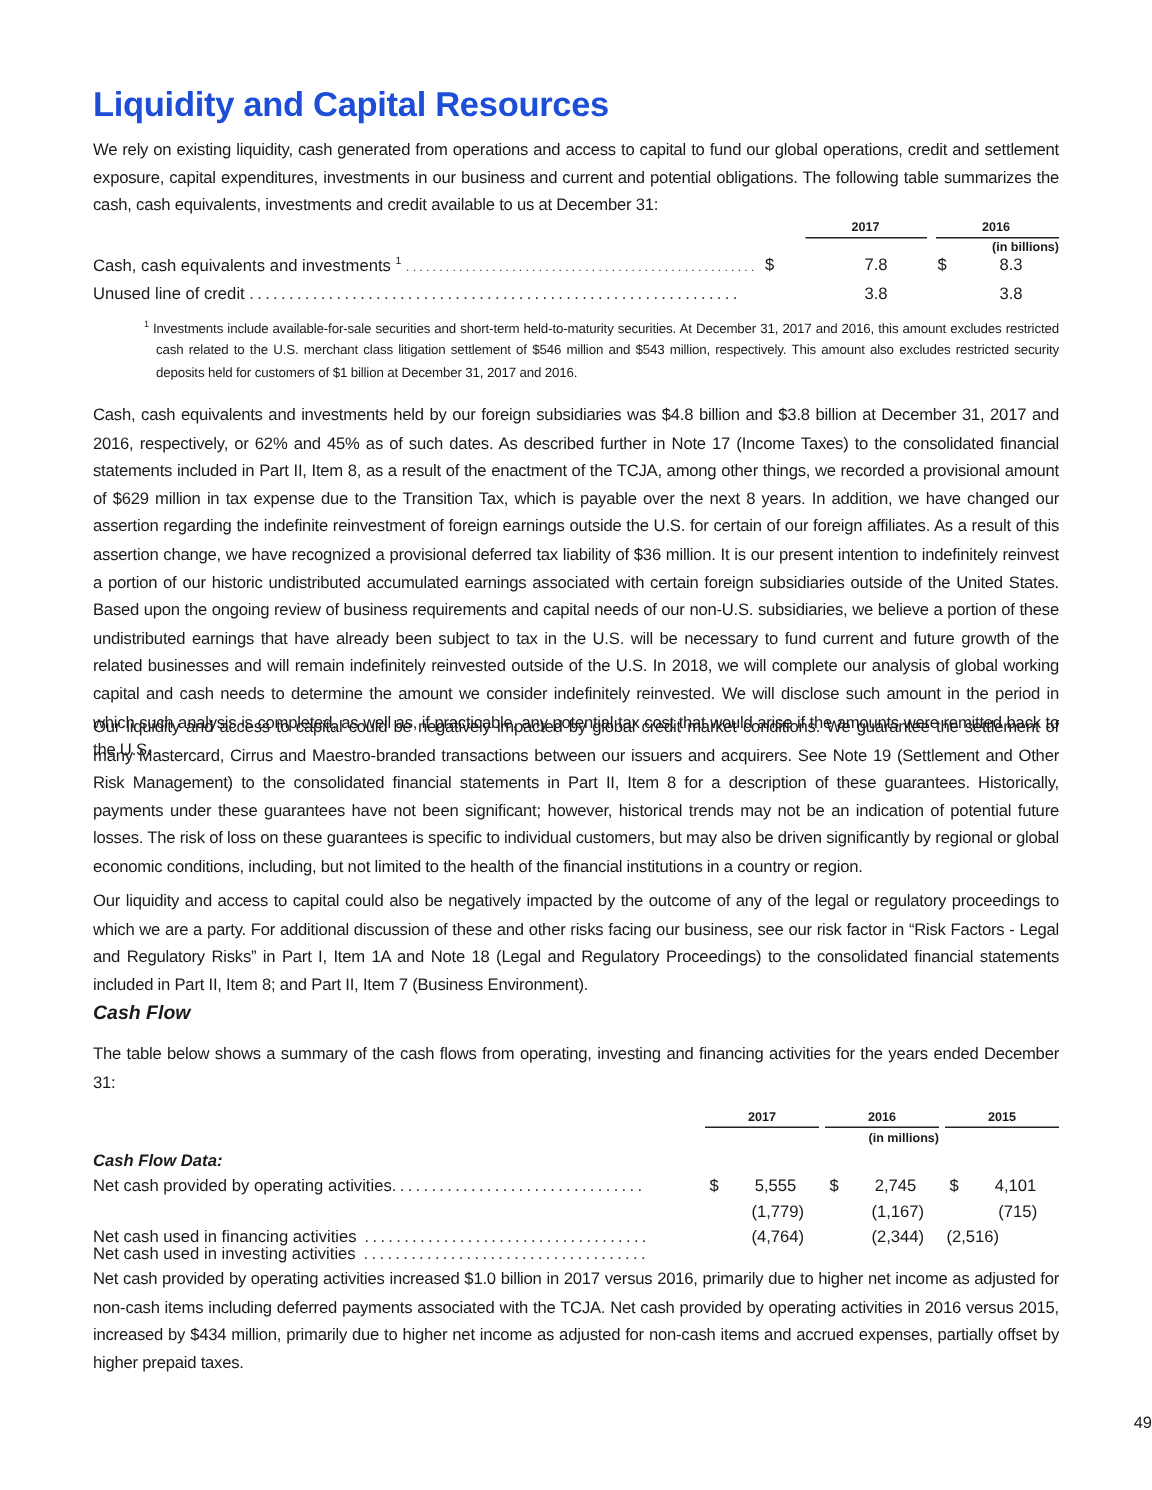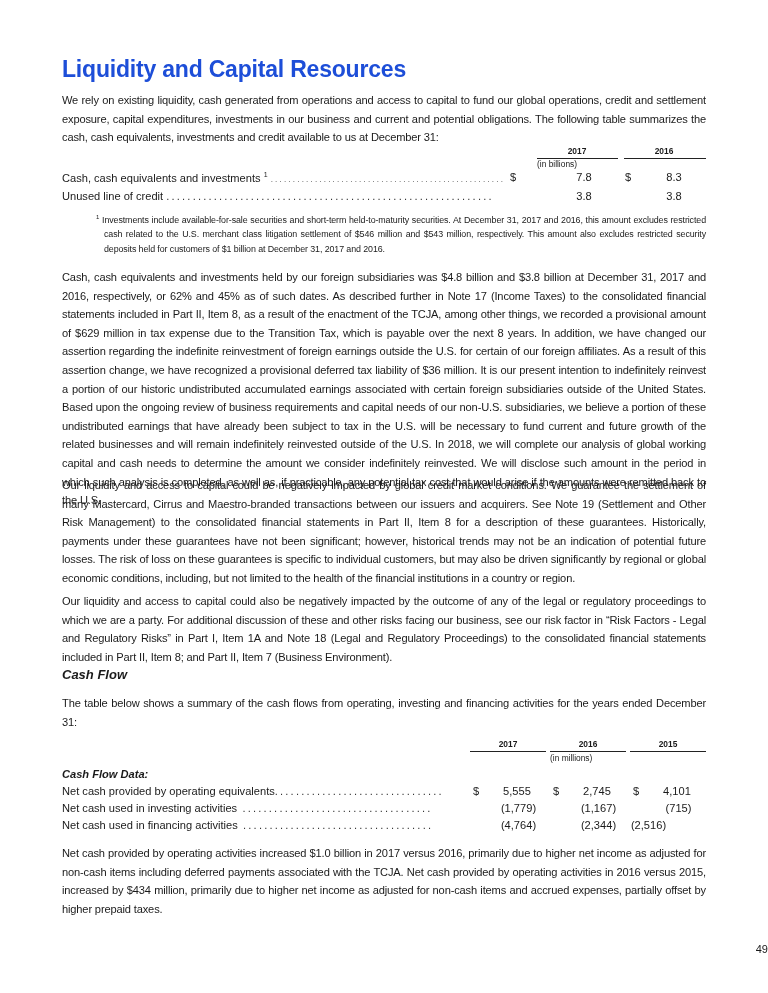--- a/index.html
+++ b/index.html
@@ -8,21 +8,21 @@
   h1 { position: absolute; left: 62px; top: 56px; margin: 0; font-size: 23px; font-weight: bold;
        letter-spacing: -0.2px; color: #1d4ed8; }
   .para { position: absolute; left: 62px; width: 644px; margin: 0; font-size: 11.1px; line-height: 18.6px;
           text-align: justify; letter-spacing: -0.15px; }
   .foot { position: absolute; left: 96px; width: 610px; margin: 0; font-size: 8.9px; line-height: 14.4px;
           text-align: justify; letter-spacing: -0.1px; text-indent: -8px; padding-left: 8px; box-sizing: border-box;}
   .foot sup { font-size: 6px; vertical-align: 4px; }
   .subhead { position: absolute; left: 62px; margin: 0; font-size: 13px; font-weight: bold; font-style: italic; }
   .hdr { position: absolute; font-size: 8.4px; font-weight: bold; text-align: center; }
   .rule { position: absolute; height: 1.4px; background: #222; }
-  .unit { position: absolute; font-size: 8.4px; font-weight: normal; text-align: left; }
+  .unit { position: absolute; font-size: 8.4px; font-weight: bold; text-align: right; }
   .rowlabel { position: absolute; left: 62px; font-size: 11.1px; white-space: nowrap; overflow: hidden; }
   .rowlabel .lead { letter-spacing: 2.2px; color: #333; }
   .cur { position: absolute; font-size: 11.1px; }
   .num { position: absolute; font-size: 11.1px; text-align: center; }
   .bold { font-weight: bold; font-style: italic; }
   .pnum { position: absolute; left: 0; width: 768px; top: 943px; text-align: right; font-size: 11px; }
 </style>
 </head>
 <body>
 
@@ -75,32 +75,32 @@
   <div class="hdr" style="left:630px; top:739px; width:76px">2015</div>
   <div class="rule" style="left:470px; top:751px; width:76px"></div>
   <div class="rule" style="left:550px; top:751px; width:76px"></div>
   <div class="rule" style="left:630px; top:751px; width:76px"></div>
   <div class="unit" style="left:550px; top:753px; width:76px">(in millions)</div>
 
   <div class="rowlabel bold" style="top:768px">Cash Flow Data:</div>
 
   <div>
     <div class="rowlabel" style="top:785px; width:400px">
-      <span>Net cash provided by operating equivalents</span><span class="lead">................................</span>
+      <span>Net cash provided by operating activities</span><span class="lead">................................</span>
     </div>
     <div class="cur" style="left:473px; top:785px">$</div>
     <div class="num" style="left:490px; top:785px; width:54px">5,555</div>
     <div class="cur" style="left:553px; top:785px">$</div>
     <div class="num" style="left:570px; top:785px; width:54px">2,745</div>
     <div class="cur" style="left:633px; top:785px">$</div>
     <div class="num" style="left:650px; top:785px; width:54px">4,101</div>
   </div>
 
   <div>
-    <div class="rowlabel" style="top:802px; width:400px">
+    <div class="rowlabel" style="top:830px; width:400px">
       <span>Net cash used in investing activities</span><span class="lead"> ....................................</span>
     </div>
     <div class="num" style="left:490px; top:802px; width:57px">(1,779)</div>
     <div class="num" style="left:570px; top:802px; width:57px">(1,167)</div>
     <div class="num" style="left:650px; top:802px; width:57px">(715)</div>
   </div>
 
   <div>
     <div class="rowlabel" style="top:819px; width:400px">
       <span>Net cash used in financing activities</span><span class="lead"> ....................................</span>

